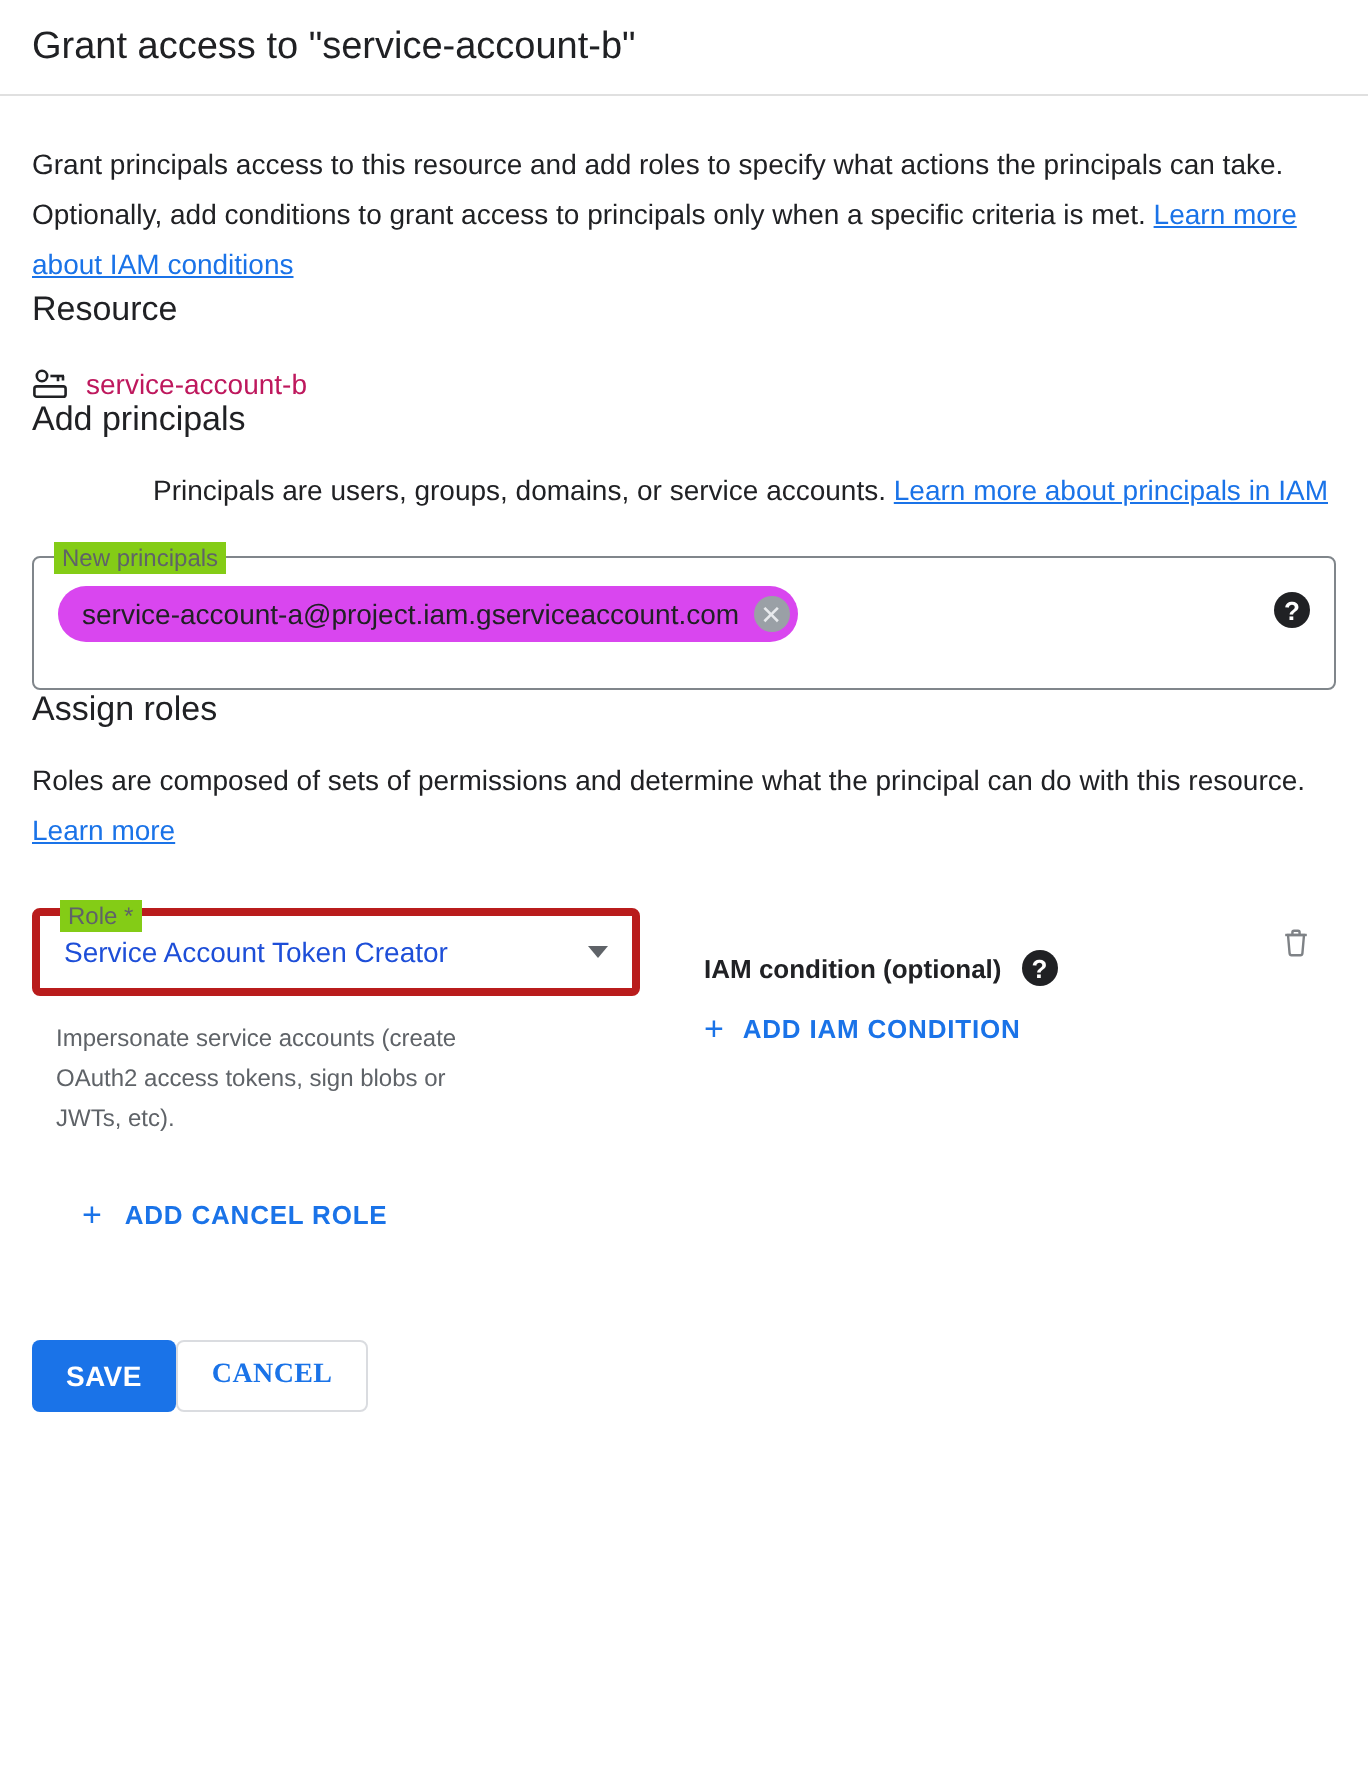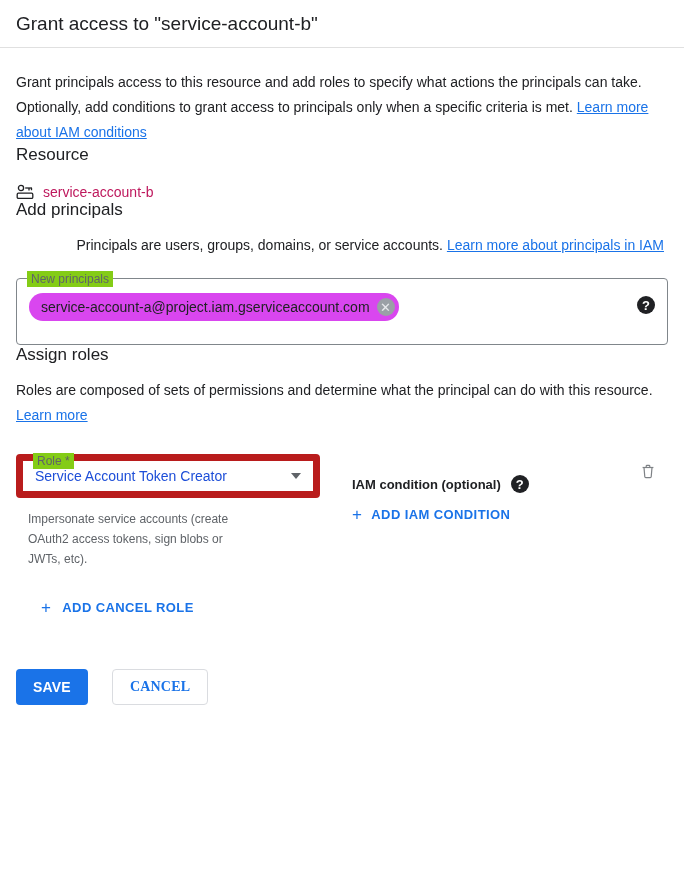--- a/index.html
+++ b/index.html
@@ -154,21 +154,21 @@
     margin-top: 26px;
     display: flex;
     align-items: flex-start;
   }
   .role-col {
     width: 304px;
     flex: 0 0 304px;
   }
   .select-outline {
     position: relative;
-    border: 7px solid #b91c1c;
+    border: 4px solid #b91c1c;
     border-radius: 4px;
     height: 44px;
     display: flex;
     align-items: center;
     padding: 0 12px;
     cursor: pointer;
   }
   .select-value {
     font-size: 14px;
     color: #1d4ed8;
@@ -246,21 +246,21 @@
     color: #1a73e8;
     font-size: 13px;
     font-weight: 700;
     letter-spacing: .4px;
     cursor: pointer;
   }
   .actions {
     margin-top: 52px;
     display: flex;
     align-items: center;
-    gap: 24px;
+    gap: 0;
   }
   .btn-primary {
     background: #1a73e8;
     color: #ffffff;
     border: none;
     border-radius: 4px;
     height: 36px;
     padding: 0 17px;
     font-size: 14px;
     font-weight: 700;

